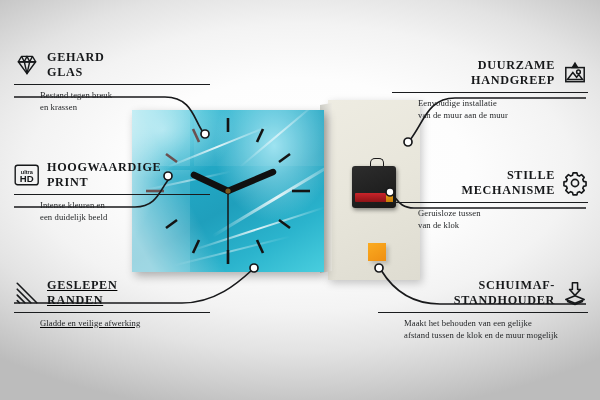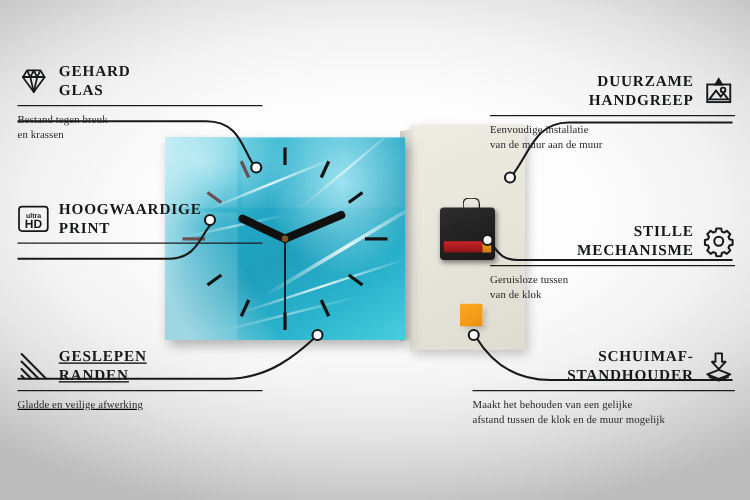--- a/index.html
+++ b/index.html
@@ -23,29 +23,29 @@
   .ficon{width:26px;height:26px;flex:0 0 26px;display:block;}
   .ftitle{
     font-family:"Liberation Serif", serif;
     font-size:12.2px;font-weight:700;letter-spacing:.055em;
     line-height:1.22;color:#16181a;text-transform:uppercase;
   }
   .feature.right .ftitle{text-align:right;}
   .rule{height:1px;background:#1a1c1e;margin:4px 0 4px 0;width:100%;}
   .fdesc{
     font-family:"Liberation Serif", serif;
-    font-size:8.6px;line-height:1.42;color:#242628;letter-spacing:.012em;
+    font-size:8.6px;line-height:1.42;color:#242628;letter-spacing:.012em;margin-left:26px;
   }
   .feature.right .fdesc{}
 
   .f-gehard{left:14px;top:50px;}
   .f-hd{left:14px;top:160px;}
   .f-geslepen{left:14px;top:278px;text-decoration:underline;}
   .f-handgreep{right:12px;top:58px;}
-  .f-stille{right:12px;top:178px;}
+  .f-stille{right:12px;top:168px;}
   .f-schuim{right:12px;top:278px;width:210px;}
 
   
   #wires{position:absolute;left:0;top:0;width:600px;height:400px;}
 
   
   #clock-front{
     position:absolute;left:132px;top:110px;width:192px;height:162px;
     box-shadow:3px 4px 9px rgba(0,0,0,.30);
     overflow:hidden;
@@ -188,20 +188,24 @@
         <rect x="1.2" y="2.2" width="23" height="19.6" rx="2.4" fill="none" stroke="#16181a" stroke-width="1.4"></rect>
         <text x="12.8" y="11" text-anchor="middle" font-family="Liberation Sans, sans-serif" font-size="5.6" font-weight="700" fill="#16181a">ultra</text>
         <text x="12.8" y="19.4" text-anchor="middle" font-family="Liberation Sans, sans-serif" font-size="9.6" font-weight="700" fill="#16181a">HD</text>
       </svg>
       <div class="ftitle">
         <div>HOOGWAARDIGE</div>
         <div>PRINT</div>
       </div>
     </div>
     <div class="rule"></div>
+    <div class="fdesc">
+      <div>Intense kleuren en</div>
+      <div>een duidelijk beeld</div>
+    </div>
   </div>
 
   <div class="feature f-geslepen">
     <div class="head">
       <svg class="ficon" viewBox="0 0 24 24">
         <g stroke="#16181a" stroke-width="1.5" stroke-linecap="round">
           <line x1="3" y1="3" x2="21" y2="21"></line>
           <line x1="3" y1="8.5" x2="15.5" y2="21"></line>
           <line x1="3" y1="14" x2="10" y2="21"></line>
           <line x1="3" y1="19" x2="5" y2="21"></line>

